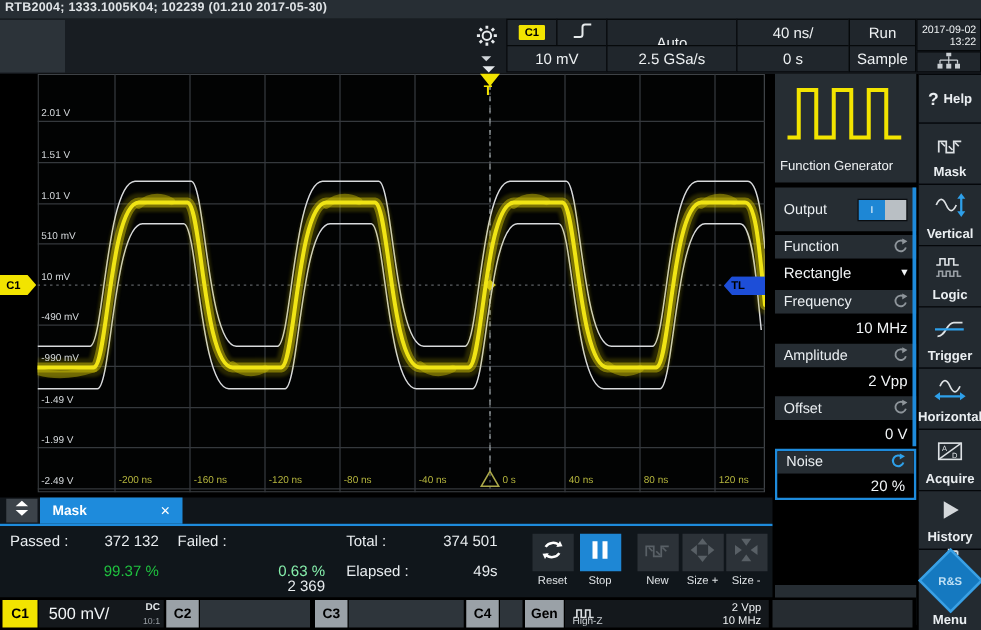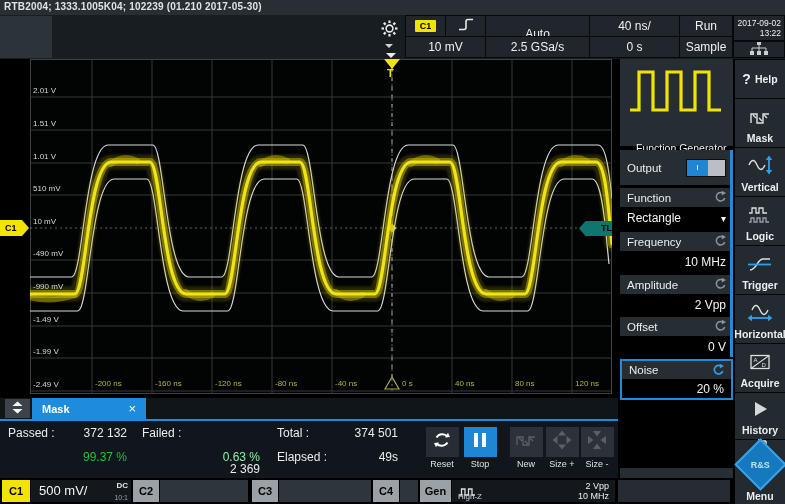--- a/index.html
+++ b/index.html
@@ -19,22 +19,22 @@
   
   #plot{left:30px;top:59px;width:582px;height:335px;background:#020303;}
   .vlab{position:absolute;left:3px;font-size:8px;color:#d6dadd;pointer-events:none;}
   .tlab{position:absolute;top:320px;font-size:8px;color:#b6b63e;pointer-events:none;}
   #tmark-tri{position:absolute;left:354px;top:0;width:0;height:0;border-left:8px solid transparent;
              border-right:8px solid transparent;border-top:10px solid #f2e400;}
   #tmark-t{position:absolute;left:357px;top:8px;color:#f2e400;font-weight:bold;font-size:11px;}
   #c1marker{left:0;top:220px;width:29px;height:16px;background:#f2e400;color:#000;font-weight:bold;
             font-size:9px;line-height:16px;padding-left:5px;box-sizing:border-box;
             clip-path:polygon(0 0,76% 0,100% 50%,76% 100%,0 100%);}
-  #tlmarker{left:579px;top:221px;width:33px;height:15px;background:#0f766e;color:#000;font-weight:bold;
-            font-size:9px;line-height:15px;text-align:right;padding-left:6px;box-sizing:border-box;
+  #tlmarker{left:579px;top:221px;width:33px;height:15px;background:#1d4ed8;color:#000;font-weight:bold;
+            font-size:9px;line-height:15px;text-align:left;padding-left:6px;box-sizing:border-box;
             clip-path:polygon(0 50%,20% 0,100% 0,100% 100%,20% 100%);}
   #preplot-mark{left:386px;top:53px;width:0;height:0;border-left:5px solid transparent;
             border-right:5px solid transparent;border-top:5px solid #e6eaec;}
   
   .nav-item{position:absolute;left:735px;width:50px;background:#232a30;border-top:1px solid #04070a;
             display:flex;flex-direction:column;align-items:center;justify-content:flex-end;}
   .nav-lbl{font-size:10.5px;font-weight:bold;color:#eaeef1;margin-bottom:3px;}
   .nav-ico{margin-bottom:2px;}
   
   .sb{left:620px;width:113px;box-sizing:border-box;}
@@ -312,21 +312,21 @@
       </span>
         </div>
       <span class="blabel">Size -</span>
     </div>
   </div>
 
   <div class="abs sb" style="top:59px;height:87px;background:#262d33;">
     <svg width="97" height="46" viewBox="0 0 97 46" style="position:absolute;left:8px;top:9px;">
       <path d="M2,42 h9 v-38 h14 v38 h14 v-38 h14 v38 h14 v-38 h14 v38 h12" fill="none" stroke="#f2e400" stroke-width="3.2"></path>
     </svg>
-    <span style="position:absolute;left:4px;top:83px;font-size:10.5px;color:#eef1f3;margin-left:12px;">Function Generator</span>
+    <span style="position:absolute;left:4px;top:68px;font-size:10.5px;color:#eef1f3;">Function Generator</span>
   </div>
 
   <div class="abs sb sb-label" style="top:150px;height:35px;">
     <span>Output</span>
     <span class="toggle">
       <span class="on">I</span>
       <span class="knob"></span>
     </span>
   </div>
 

